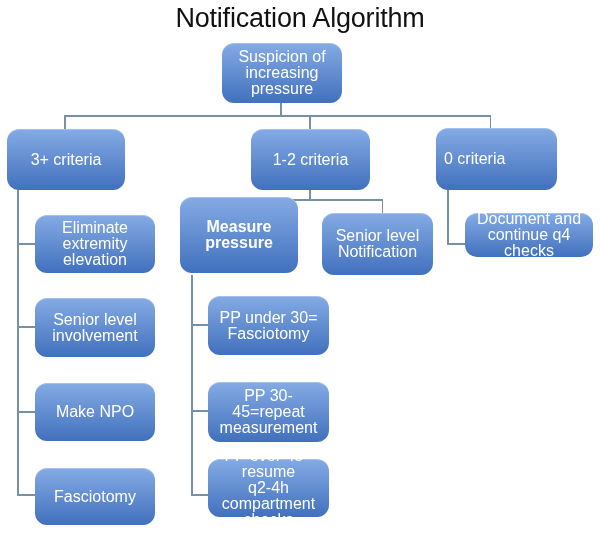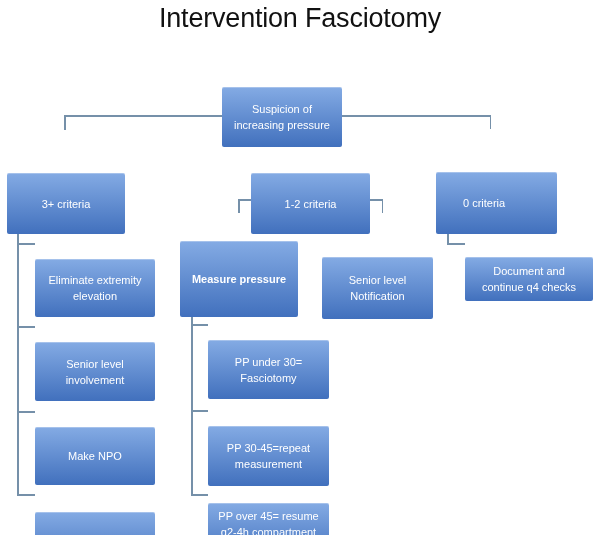--- a/index.html
+++ b/index.html
@@ -11,37 +11,36 @@
   .title {
     position:absolute; top:2px; left:0; width:600px;
     text-align:center; font-size:27px; line-height:33px;
     color:var(--title-text, #111); font-weight:400;
     letter-spacing:-0.2px;
   }
   .node {
     position:absolute; box-sizing:border-box;
     display:flex; align-items:center; justify-content:center;
     text-align:center; white-space:pre-line;
-    color:var(--text, #fff); font-size:11px; line-height:16px;
+    color:var(--text, #fff); font-size:16px; line-height:16px;
     background:linear-gradient(180deg, var(--box-top, #83aae3), var(--box-bottom, #4170bd));
-    border-radius:2px;
+    border-radius:12px;
     box-shadow: inset 0 1px 0 rgba(255,255,255,0.28);
-    margin-top: 44px;
   }
   .node.align-left {
-    justify-content:flex-start; text-align:left; padding-left:27px;
+    justify-content:flex-start; text-align:left; padding-left:8px;
   }
   .line { position:absolute; background:var(--line, #7590a9); }
 </style>
 </head>
 <body>
 
 <div class="canvas">
 
-  <div class="title">Intervention Fasciotomy</div>
+  <div class="title">Notification Algorithm</div>
 
   <div class="line" style="left:280px; top:103px; width:1.5px; height:13px;"></div>
   <div class="line" style="left:64px; top:115px; width:427px; height:1.5px;"></div>
   <div class="line" style="left:64px; top:115px; width:1.5px; height:15px;"></div>
   <div class="line" style="left:309px; top:115px; width:1.5px; height:15px;"></div>
   <div class="line" style="left:489.5px; top:115px; width:1.5px; height:14px;"></div>
 
   <div class="line" style="left:309px; top:190px; width:1.5px; height:10px;"></div>
   <div class="line" style="left:238px; top:199px; width:145px; height:1.5px;"></div>
   <div class="line" style="left:238px; top:199px; width:1.5px; height:14px;"></div>

